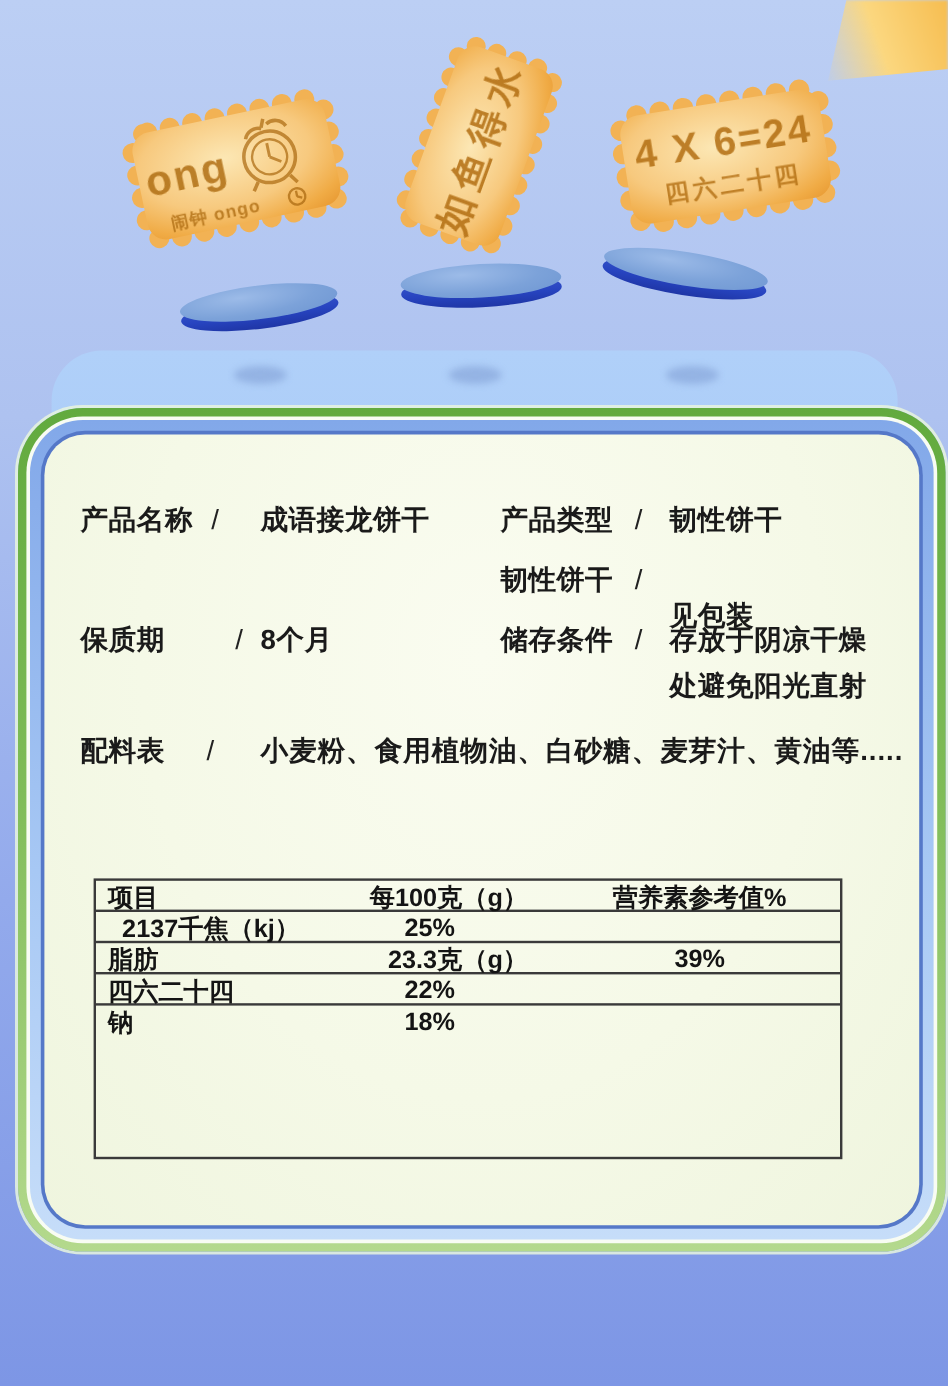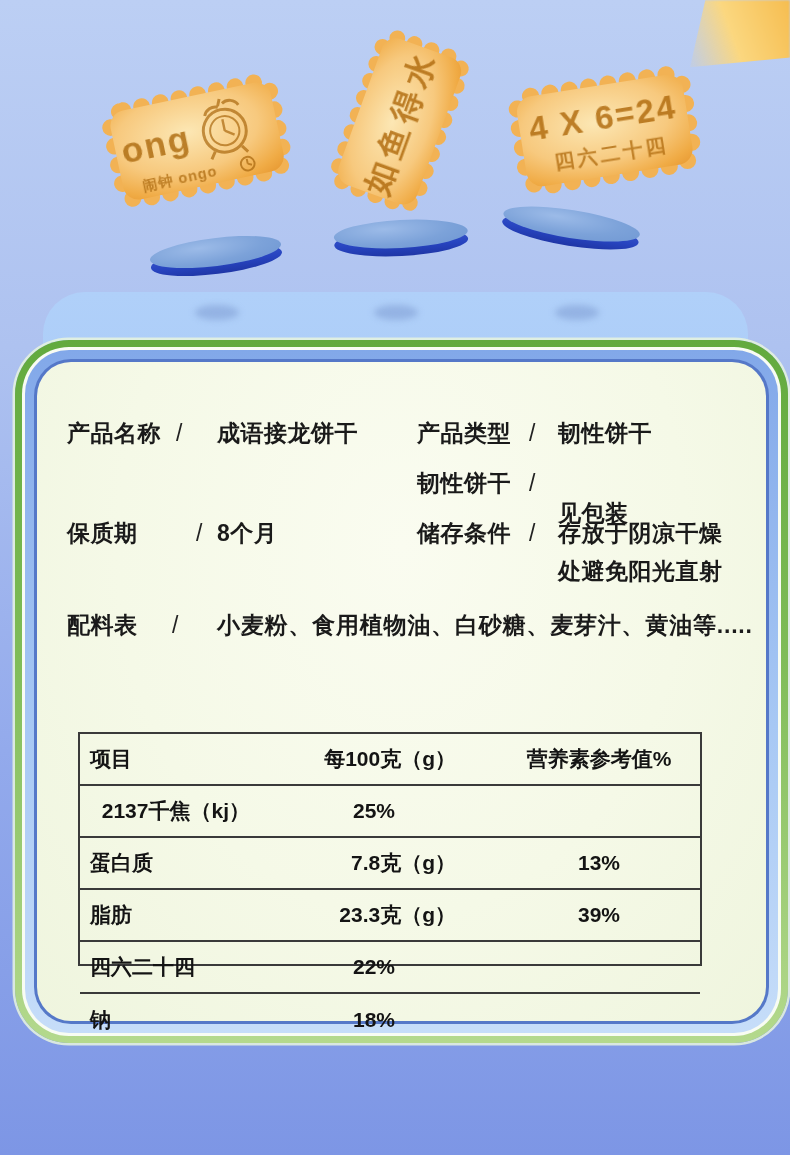--- a/index.html
+++ b/index.html
@@ -44,21 +44,21 @@
   
   .t{position:absolute;color:#1a1a1a;font-size:23px;line-height:30px;white-space:nowrap;}
   .lbl{font-weight:700;letter-spacing:.5px;}
   .val{font-weight:700;letter-spacing:.5px;}
   .sep{font-weight:400;color:#222;}
 
   
   .ntable{position:absolute;left:63px;top:392px;width:624px;height:234px;
     border:2px solid #3a3a3a;box-sizing:border-box;background:transparent;color:#141414;}
   .nrow{display:grid;grid-template-columns:170px 190px 1fr;align-items:center;
-    height:52px;border-bottom:2px solid #3a3a3a;box-sizing:border-box;font-size:21px;font-weight:600;gap:16px;}
+    height:26px;border-bottom:2px solid #3a3a3a;box-sizing:border-box;font-size:21px;font-weight:600;}
   .nrow:last-child{border-bottom:none;}
   .nc1{padding-left:10px;text-align:left;}
   .nc2{text-align:right;}
   .nc3{text-align:center;padding-left:26px;}
 </style>
 </head>
 <body>
 
 <div class="canvas">
 
@@ -182,25 +182,20 @@
       <div class="nrow">
         <div class="nc1">项目</div>
         <div class="nc2">每100克（g）</div>
         <div class="nc3">营养素参考值%</div>
       </div>
       <div class="nrow">
         <div class="nc2">2137千焦（kj）</div>
         <div class="nc3">25%</div>
       </div>
       <div class="nrow">
-        <div class="nc1">蛋白质</div>
-        <div class="nc2">7.8克（g）</div>
-        <div class="nc3">13%</div>
-      </div>
-      <div class="nrow">
         <div class="nc1">脂肪</div>
         <div class="nc2">23.3克（g）</div>
         <div class="nc3">39%</div>
       </div>
       <div class="nrow">
         <div class="nc1">四六二十四</div>
         <div class="nc3">22%</div>
       </div>
       <div class="nrow">
         <div class="nc1">钠</div>

